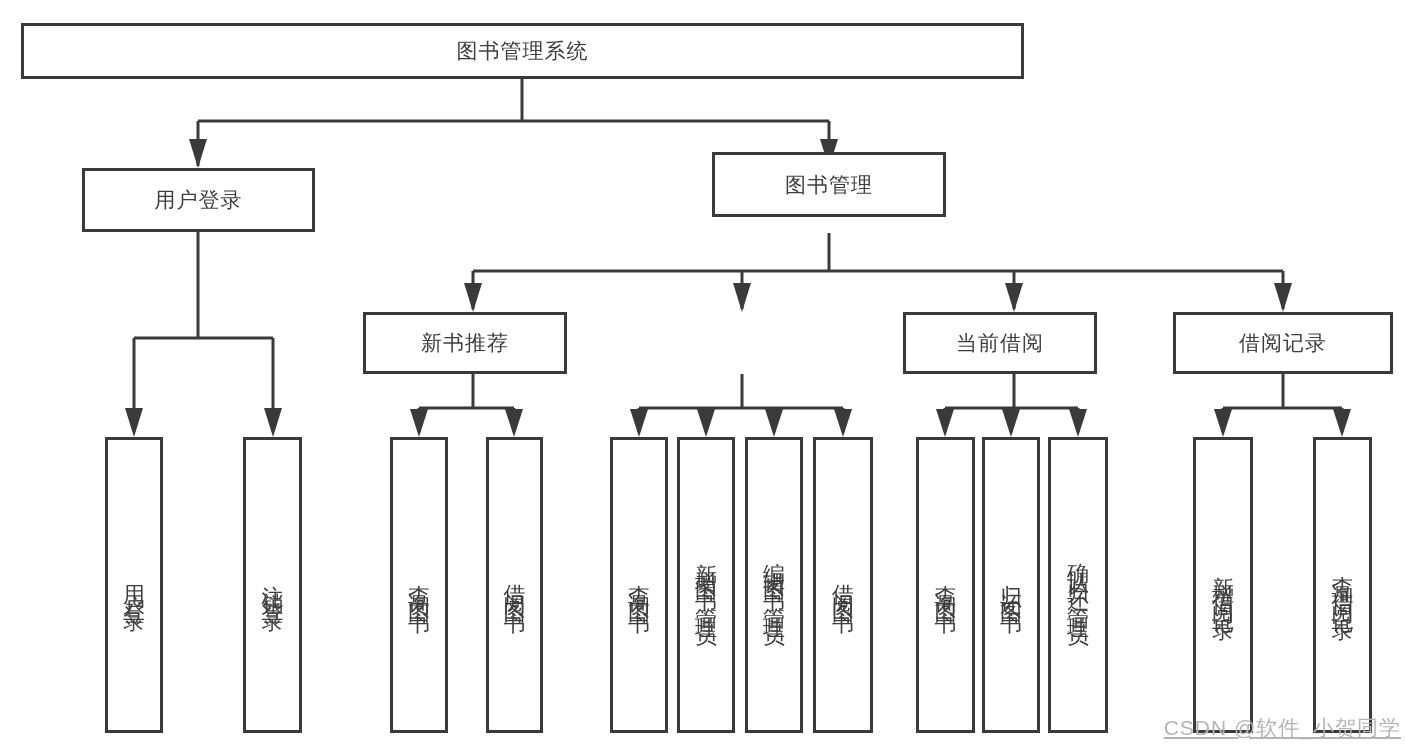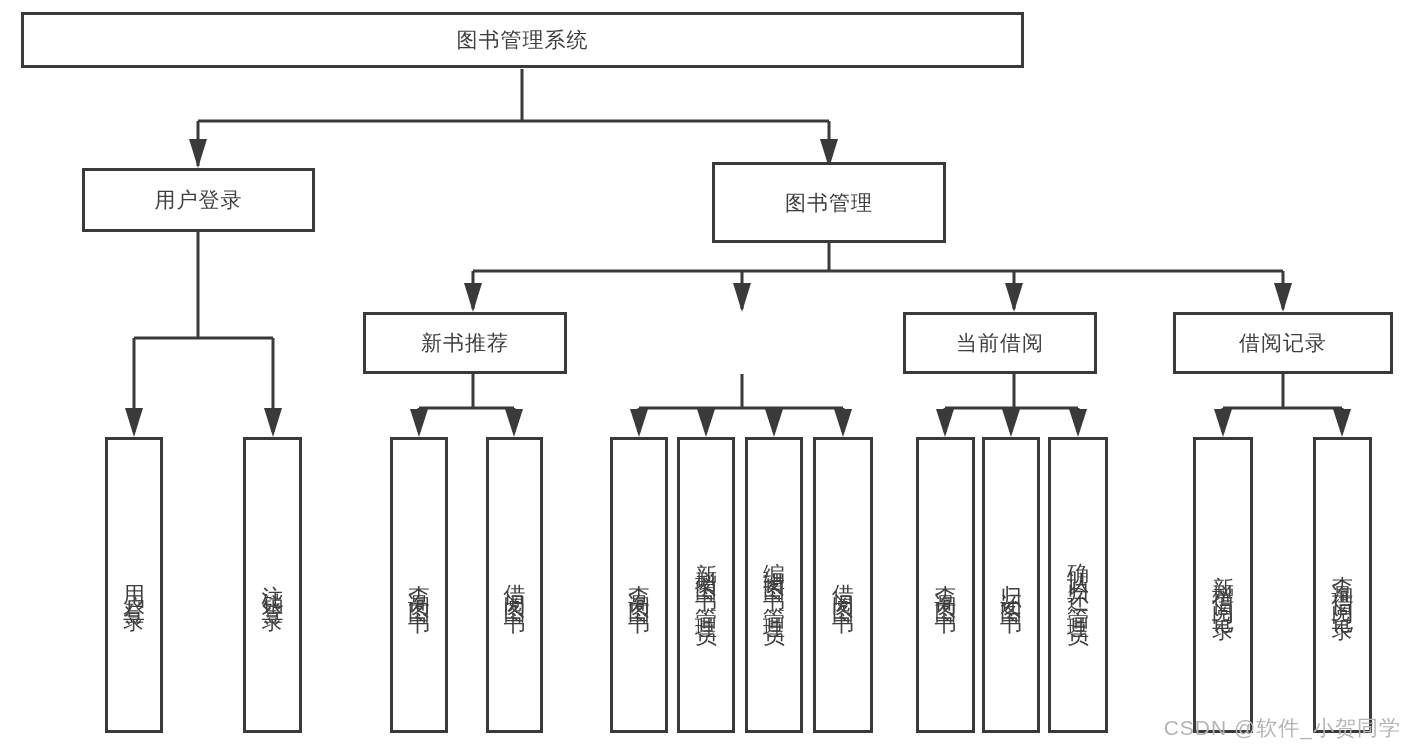--- a/index.html
+++ b/index.html
@@ -44,20 +44,21 @@
   }
   .watermark{
     position:absolute;
     top:714px;
     right:4px;
     font-size:21px;
     letter-spacing:1px;
     color:var(--watermark);
     z-index:5;
     white-space:nowrap;
+    text-decoration:underline;
   }
 </style>
 </head>
 <body>
 
 <div class="stage">
 
   <svg class="wires" width="1405" height="747" viewBox="0 0 1405 747" aria-hidden="true">
 
     <path d="M522 69 L522 121 M198 121 L829 121 M198 121 L198 166 M829 121 L829 166"></path>
@@ -87,28 +88,28 @@
     <path d="M1014 374 L1014 408 M945 408 L1078 408 M945 408 L945 432 M1011 408 L1011 432 M1078 408 L1078 432"></path>
     <polygon points="936,409 954,409 945,437"></polygon>
     <polygon points="1002,409 1020,409 1011,437"></polygon>
     <polygon points="1069,409 1087,409 1078,437"></polygon>
 
     <path d="M1283 374 L1283 408 M1223 408 L1342 408 M1223 408 L1223 432 M1342 408 L1342 432"></path>
     <polygon points="1214,409 1232,409 1223,437"></polygon>
     <polygon points="1333,409 1351,409 1342,437"></polygon>
   </svg>
 
-  <div class="node h" style="left:21px;top:12px;width:1003px;height:56px">
+  <div class="node h" style="left:21px;top:23px;width:1003px;height:56px">
     <span>图书管理系统</span>
   </div>
 
   <div class="node h" style="left:82px;top:168px;width:233px;height:64px">
     <span>用户登录</span>
   </div>
-  <div class="node h" style="left:712px;top:162px;width:234px;height:81px">
+  <div class="node h" style="left:712px;top:152px;width:234px;height:65px">
     <span>图书管理</span>
   </div>
 
   <div class="node h" style="left:363px;top:312px;width:204px;height:62px">
     <span>新书推荐</span>
   </div>
   <div class="node h" style="left:903px;top:312px;width:194px;height:62px">
     <span>当前借阅</span>
   </div>
   <div class="node h" style="left:1173px;top:312px;width:220px;height:62px">

